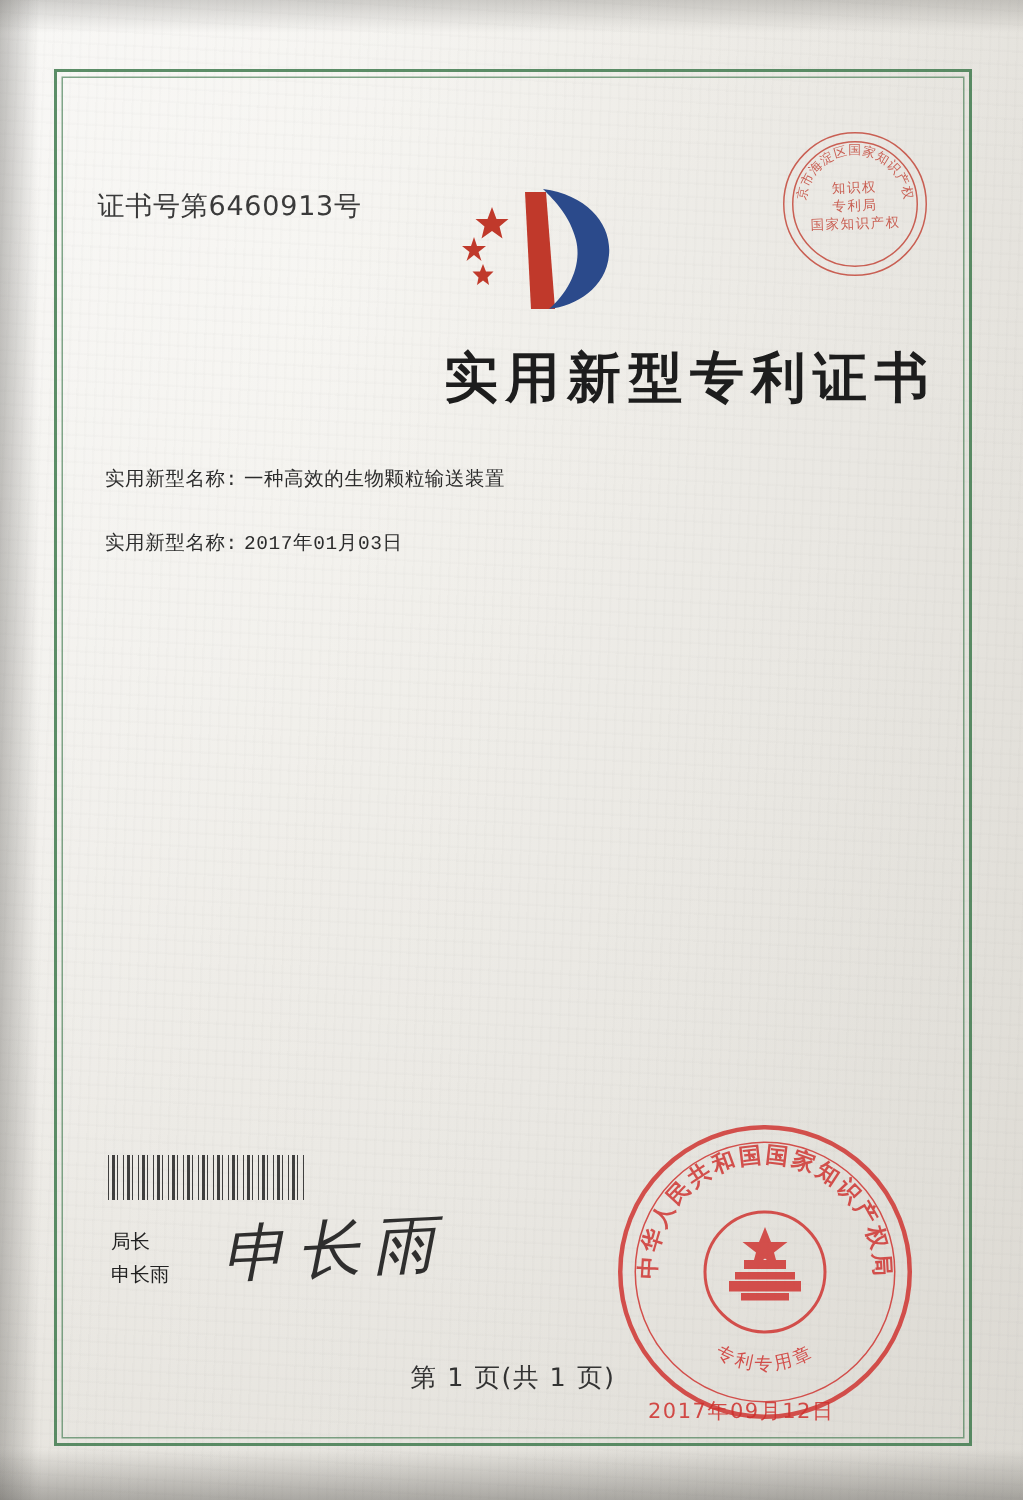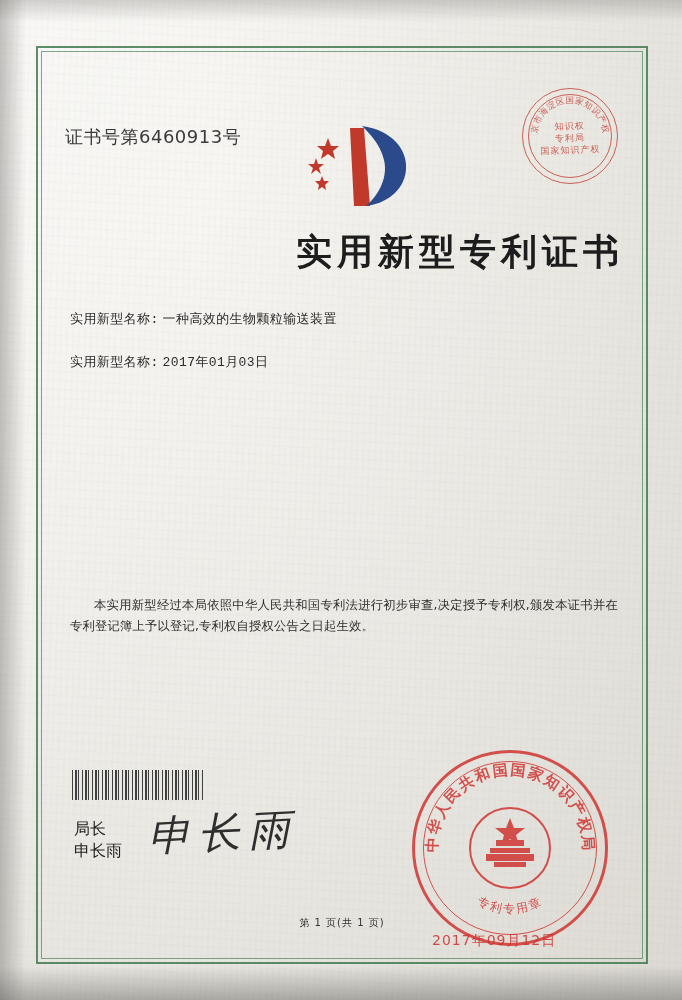--- a/index.html
+++ b/index.html
@@ -189,21 +189,21 @@
       #222 0px, #222 1px, transparent 1px, transparent 3px,
       #222 3px, #222 5px, transparent 5px, transparent 6px,
       #222 6px, #222 7px, transparent 7px, transparent 10px);
     opacity: 0.85;
   }
 
   .signature-block {
     position: absolute;
     left: 14px;
     top: 748px;
-    font-size: 16px;
+    font-size: 13px;
     color: #222;
     line-height: 22px;
     font-family: "DejaVu Sans", sans-serif;
   }
   .handwriting {
     position: absolute;
     left: 88px;
     top: 735px;
     font-size: 42px;
     color: #1b1b1b;
@@ -248,21 +248,21 @@
     letter-spacing: 1px;
     opacity: 0.85;
     font-family: "DejaVu Sans", sans-serif;
   }
 
   .page-footer {
     position: absolute;
     left: 0; right: 0;
     bottom: 10px;
     text-align: center;
-    font-size: 10px;
+    font-size: 17px;
     color: #333;
     letter-spacing: 1px;
     font-family: "DejaVu Sans", sans-serif;
   }
 
   .curved-text {
     font-size: 8.5px;
     fill: #c0392b;
     font-family: "DejaVu Sans", sans-serif;
     letter-spacing: 0.5px;
@@ -324,21 +324,20 @@
     <div class="fields">
       <div class="field">
         <span class="lbl">实用新型名称:</span><span class="val">一种高效的生物颗粒输送装置</span>
       </div>
       <div class="field">
         <span class="lbl">实用新型名称:</span><span class="val">2017年01月03日</span>
       </div>
     </div>
 
     <div class="body-text">
-      <p>本实用新型经过本局依照中华人民共和国专利法进行初步审查,决定授予专利权,颁发本证书并在专利登记簿上予以登记,专利权自授权公告之日起生效。</p>
     </div>
 
     <div class="barcode"></div>
 
     <div class="signature-block">
       <div>局长</div>
       <div>申长雨</div>
     </div>
 
     <div class="handwriting">申长雨</div>

